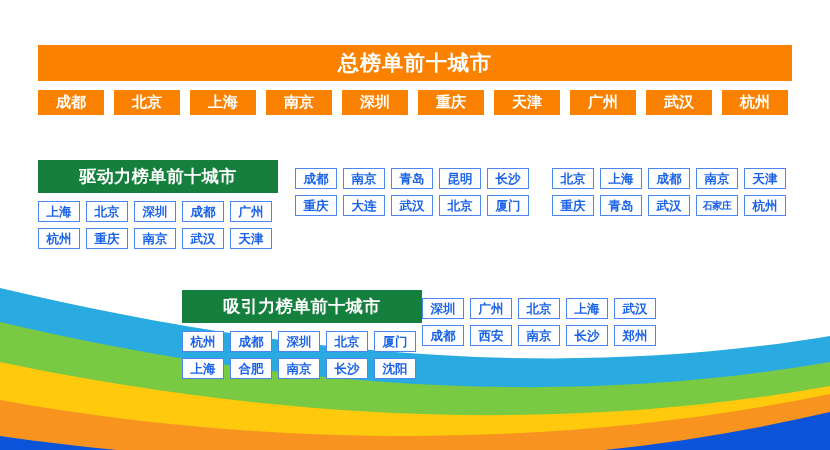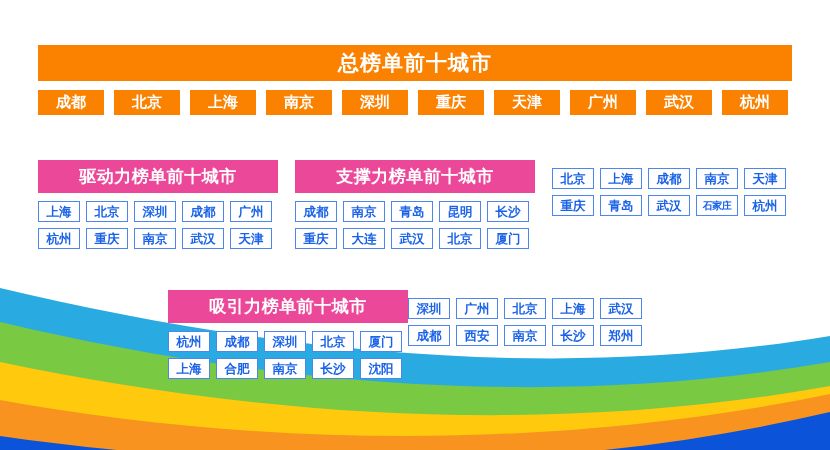--- a/index.html
+++ b/index.html
@@ -82,29 +82,29 @@
   #row-a {
     left: 38px;
     top: 160px;
     width: 754px;
     justify-content: space-between;
   }
   #row-b {
     left: 168px;
     top: 290px;
     width: 494px;
-    justify-content: flex-start;
+    justify-content: flex-end;
   }
   .panel {
     width: 240px;
   }
   .panel-header {
     height: 33px;
     line-height: 33px;
-    background: #ec4899;
+    background: #15803d;
     color: #ffffff;
     text-align: center;
     font-size: 17px;
     font-weight: bold;
     letter-spacing: 0.5px;
   }
   .panel-grid {
     margin-top: 8px;
     display: flex;
     flex-wrap: wrap;
@@ -180,21 +180,20 @@
             <div class="city-tag">成都</div>
             <div class="city-tag">广州</div>
             <div class="city-tag">杭州</div>
             <div class="city-tag">重庆</div>
             <div class="city-tag">南京</div>
             <div class="city-tag">武汉</div>
             <div class="city-tag">天津</div>
           </div>
         </div>
         <div class="panel">
-          <div class="panel-header">支撑力榜单前十城市</div>
           <div class="panel-grid">
             <div class="city-tag">成都</div>
             <div class="city-tag">南京</div>
             <div class="city-tag">青岛</div>
             <div class="city-tag">昆明</div>
             <div class="city-tag">长沙</div>
             <div class="city-tag">重庆</div>
             <div class="city-tag">大连</div>
             <div class="city-tag">武汉</div>
             <div class="city-tag">北京</div>

